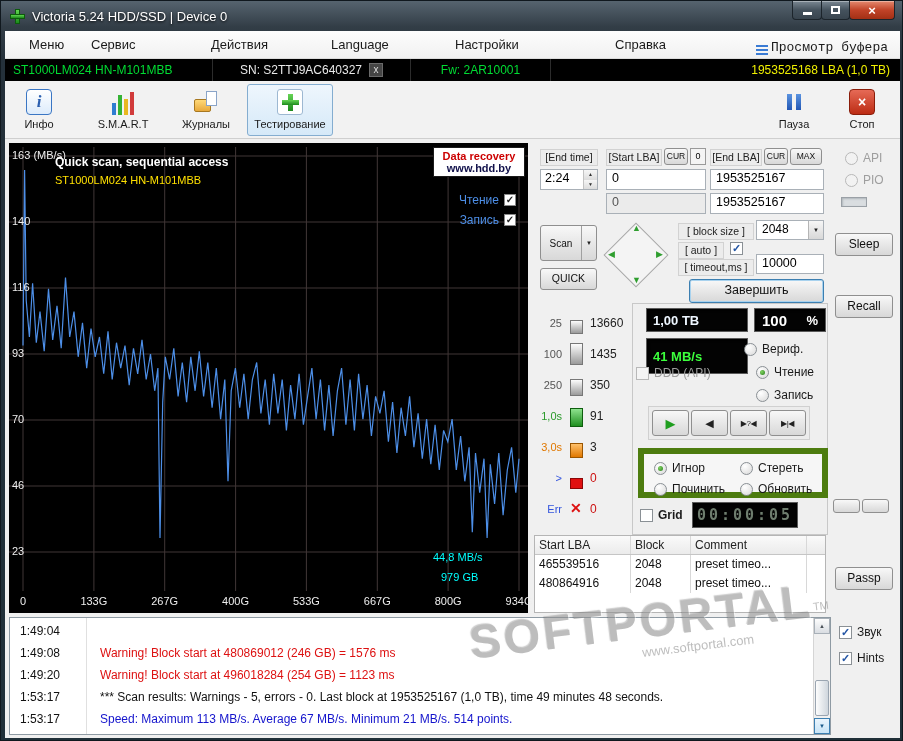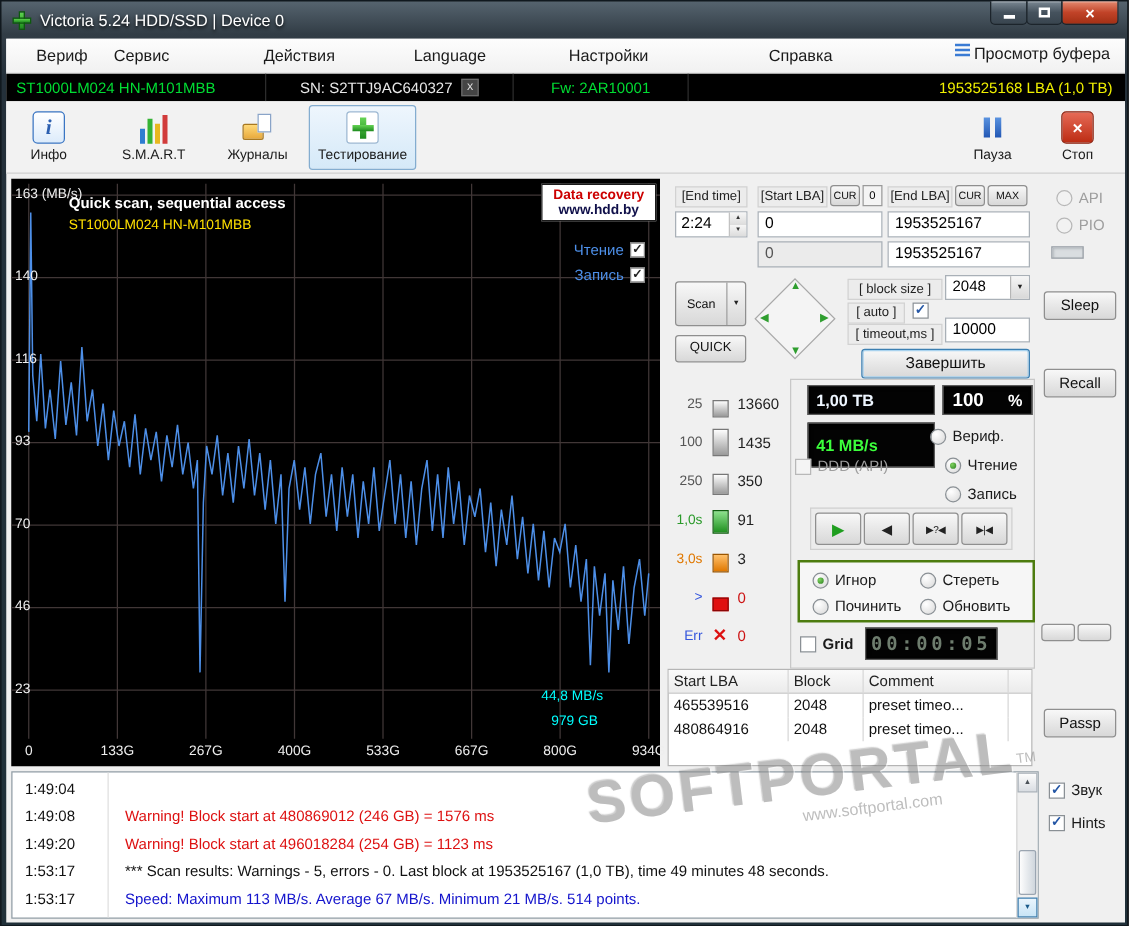--- a/index.html
+++ b/index.html
@@ -19,21 +19,21 @@
   .cap-btn.min { width:30px; background:linear-gradient(#7b8893,#45525d 50%,#39454f); }
   .cap-btn.max { width:29px; background:linear-gradient(#7b8893,#45525d 50%,#39454f); margin-left:-1px; }
   .cap-btn.close { width:46px; background:linear-gradient(#e58a70,#c14328 50%,#a33015); margin-left:-1px; color:#fff; font-size:13px; font-weight:bold; }
   .min-bar { width:9px; height:3px; background:#fff; margin-top:7px; }
   .max-box { width:9px; height:8px; border:2px solid #fff; }
   
   .client { position:absolute; left:4px; top:30px; width:895px; height:707px; background:#f0f0f0; }
   
   .menubar { position:absolute; left:0; top:0; width:895px; height:28px; background:linear-gradient(#fdfdfd,#f1f1f1); border-bottom:1px solid #dcdcdc; }
   .menu-item { position:absolute; top:6px; font-size:13px; color:#1a1a1a; cursor:default; }
-  .buffer-item { position:absolute; right:12px; top:4px; height:20px; display:flex; align-items:flex-start; gap:3px; font-size:13px; color:#1a1a1a; }
+  .buffer-item { position:absolute; right:12px; top:4px; height:20px; display:flex; align-items:flex-end; gap:3px; font-size:13px; color:#1a1a1a;font-family:Liberation Mono, monospace; }
   .buffer-icon { display:inline-flex; flex-direction:column; gap:2px; }
   .buffer-icon i { width:12px; height:2px; background:#3a7bd4; }
   
   .deviceband { position:absolute; left:0; top:28px; width:895px; height:22px; background:#000; display:flex; font-size:12px; line-height:22px; }
   .seg { border-right:1px solid #2c2c2c; white-space:nowrap; overflow:hidden; }
   .seg.model { flex:0 0 208px; color:#00dd33; padding-left:8px; }
   .seg.sn { flex:0 0 198px; color:#e8e8e8; display:flex; justify-content:center; gap:7px; align-items:center; }
   .sn-x { width:14px; height:14px; line-height:12px; text-align:center; background:#454545; color:#ddd; font-size:10px; border:1px solid #6a6a6a; cursor:pointer; }
   .seg.fw { flex:0 0 140px; color:#00dd33; text-align:center; }
   .seg.lba { flex:1; color:#f0f000; text-align:right; padding-right:10px; border-right:none; }
@@ -125,21 +125,21 @@
   .radio.dis .r-dot { border-color:#b8b8b8; background:#f2f2f2; }
   .check { position:absolute; display:flex; align-items:center; gap:5px; font-size:12px; color:#1a1a1a; cursor:pointer; }
   .c-box { width:13px; height:13px; background:#fff; border:1px solid #8a9095; display:flex; align-items:center; justify-content:center; }
   .c-box i { font-style:normal; font-size:11px; line-height:11px; font-weight:bold; color:#2456a5; }
   .check.dis { color:#9e9e9e; } .check.dis .c-box { border-color:#b8b8b8; background:#f4f4f4; }
   .transport { position:absolute; left:116px; top:263px; width:162px; height:34px; background:#ececec; border:1px solid #d0d0d0; display:flex; gap:2px; padding:3px; }
   .tr-btn { width:37px; height:26px; display:flex; align-items:center; justify-content:center; }
   .tr-btn.play { color:#1f9e1f; font-size:13px; }
   .tr-btn.b2 { color:#222; font-size:11px; }
   .tr-btn.small { color:#222; font-size:8px; letter-spacing:-0.5px; }
-  .action-group { position:absolute; left:106px; top:305px; width:190px; height:50px; background:#f6f6f6; border:2px solid #4d7c0f; }
+  .action-group { position:absolute; left:106px; top:305px; width:190px; height:50px; background:#f6f6f6; border:6px solid #4d7c0f; }
   .table { position:absolute; left:2px; top:392px; width:292px; height:78px; background:#fff; border:1px solid #b5b5b5; font-size:12px; }
   .t-head { display:flex; height:19px; background:linear-gradient(#fafafa,#ebebeb); border-bottom:1px solid #c5c5c5; color:#222; }
   .t-head span, .t-row span { padding:2px 4px; border-right:1px solid #d8d8d8; overflow:hidden; white-space:nowrap; }
   .c1 { width:96px; } .c2 { width:60px; } .c3 { width:116px; } .c4 { flex:1; border-right:none !important; }
   .t-row { display:flex; height:19px; color:#111; }
   
   .rightstrip { position:absolute; left:826px; top:108px; width:69px; height:599px; }
   .side-btn { position:absolute; left:4px; width:58px; height:23px; font-size:12px; line-height:21px; }
   .aux-btn { position:absolute; width:27px; height:14px; }
   .led { position:absolute; left:10px; top:58px; width:26px; height:10px; background:#d9dde0; border:1px solid #9aa0a6; box-shadow:inset 1px 1px 2px #b0b6bb; }
@@ -183,21 +183,21 @@
         </div>
       <div class="cap-btn close">
           <span>×</span>
         </div>
     </div>
   </div>
 
   <div class="client">
 
     <div class="menubar">
-      <span class="menu-item" style="left:24px">Вериф</span>
+      <span class="menu-item" style="left:24px">Меню</span>
       <span class="menu-item" style="left:86px">Сервис</span>
       <span class="menu-item" style="left:206px">Действия</span>
       <span class="menu-item" style="left:326px">Language</span>
       <span class="menu-item" style="left:450px">Настройки</span>
       <span class="menu-item" style="left:610px">Справка</span>
       <div class="buffer-item">
         <span class="buffer-icon">
             <i></i>
             <i></i>
             <i></i>

